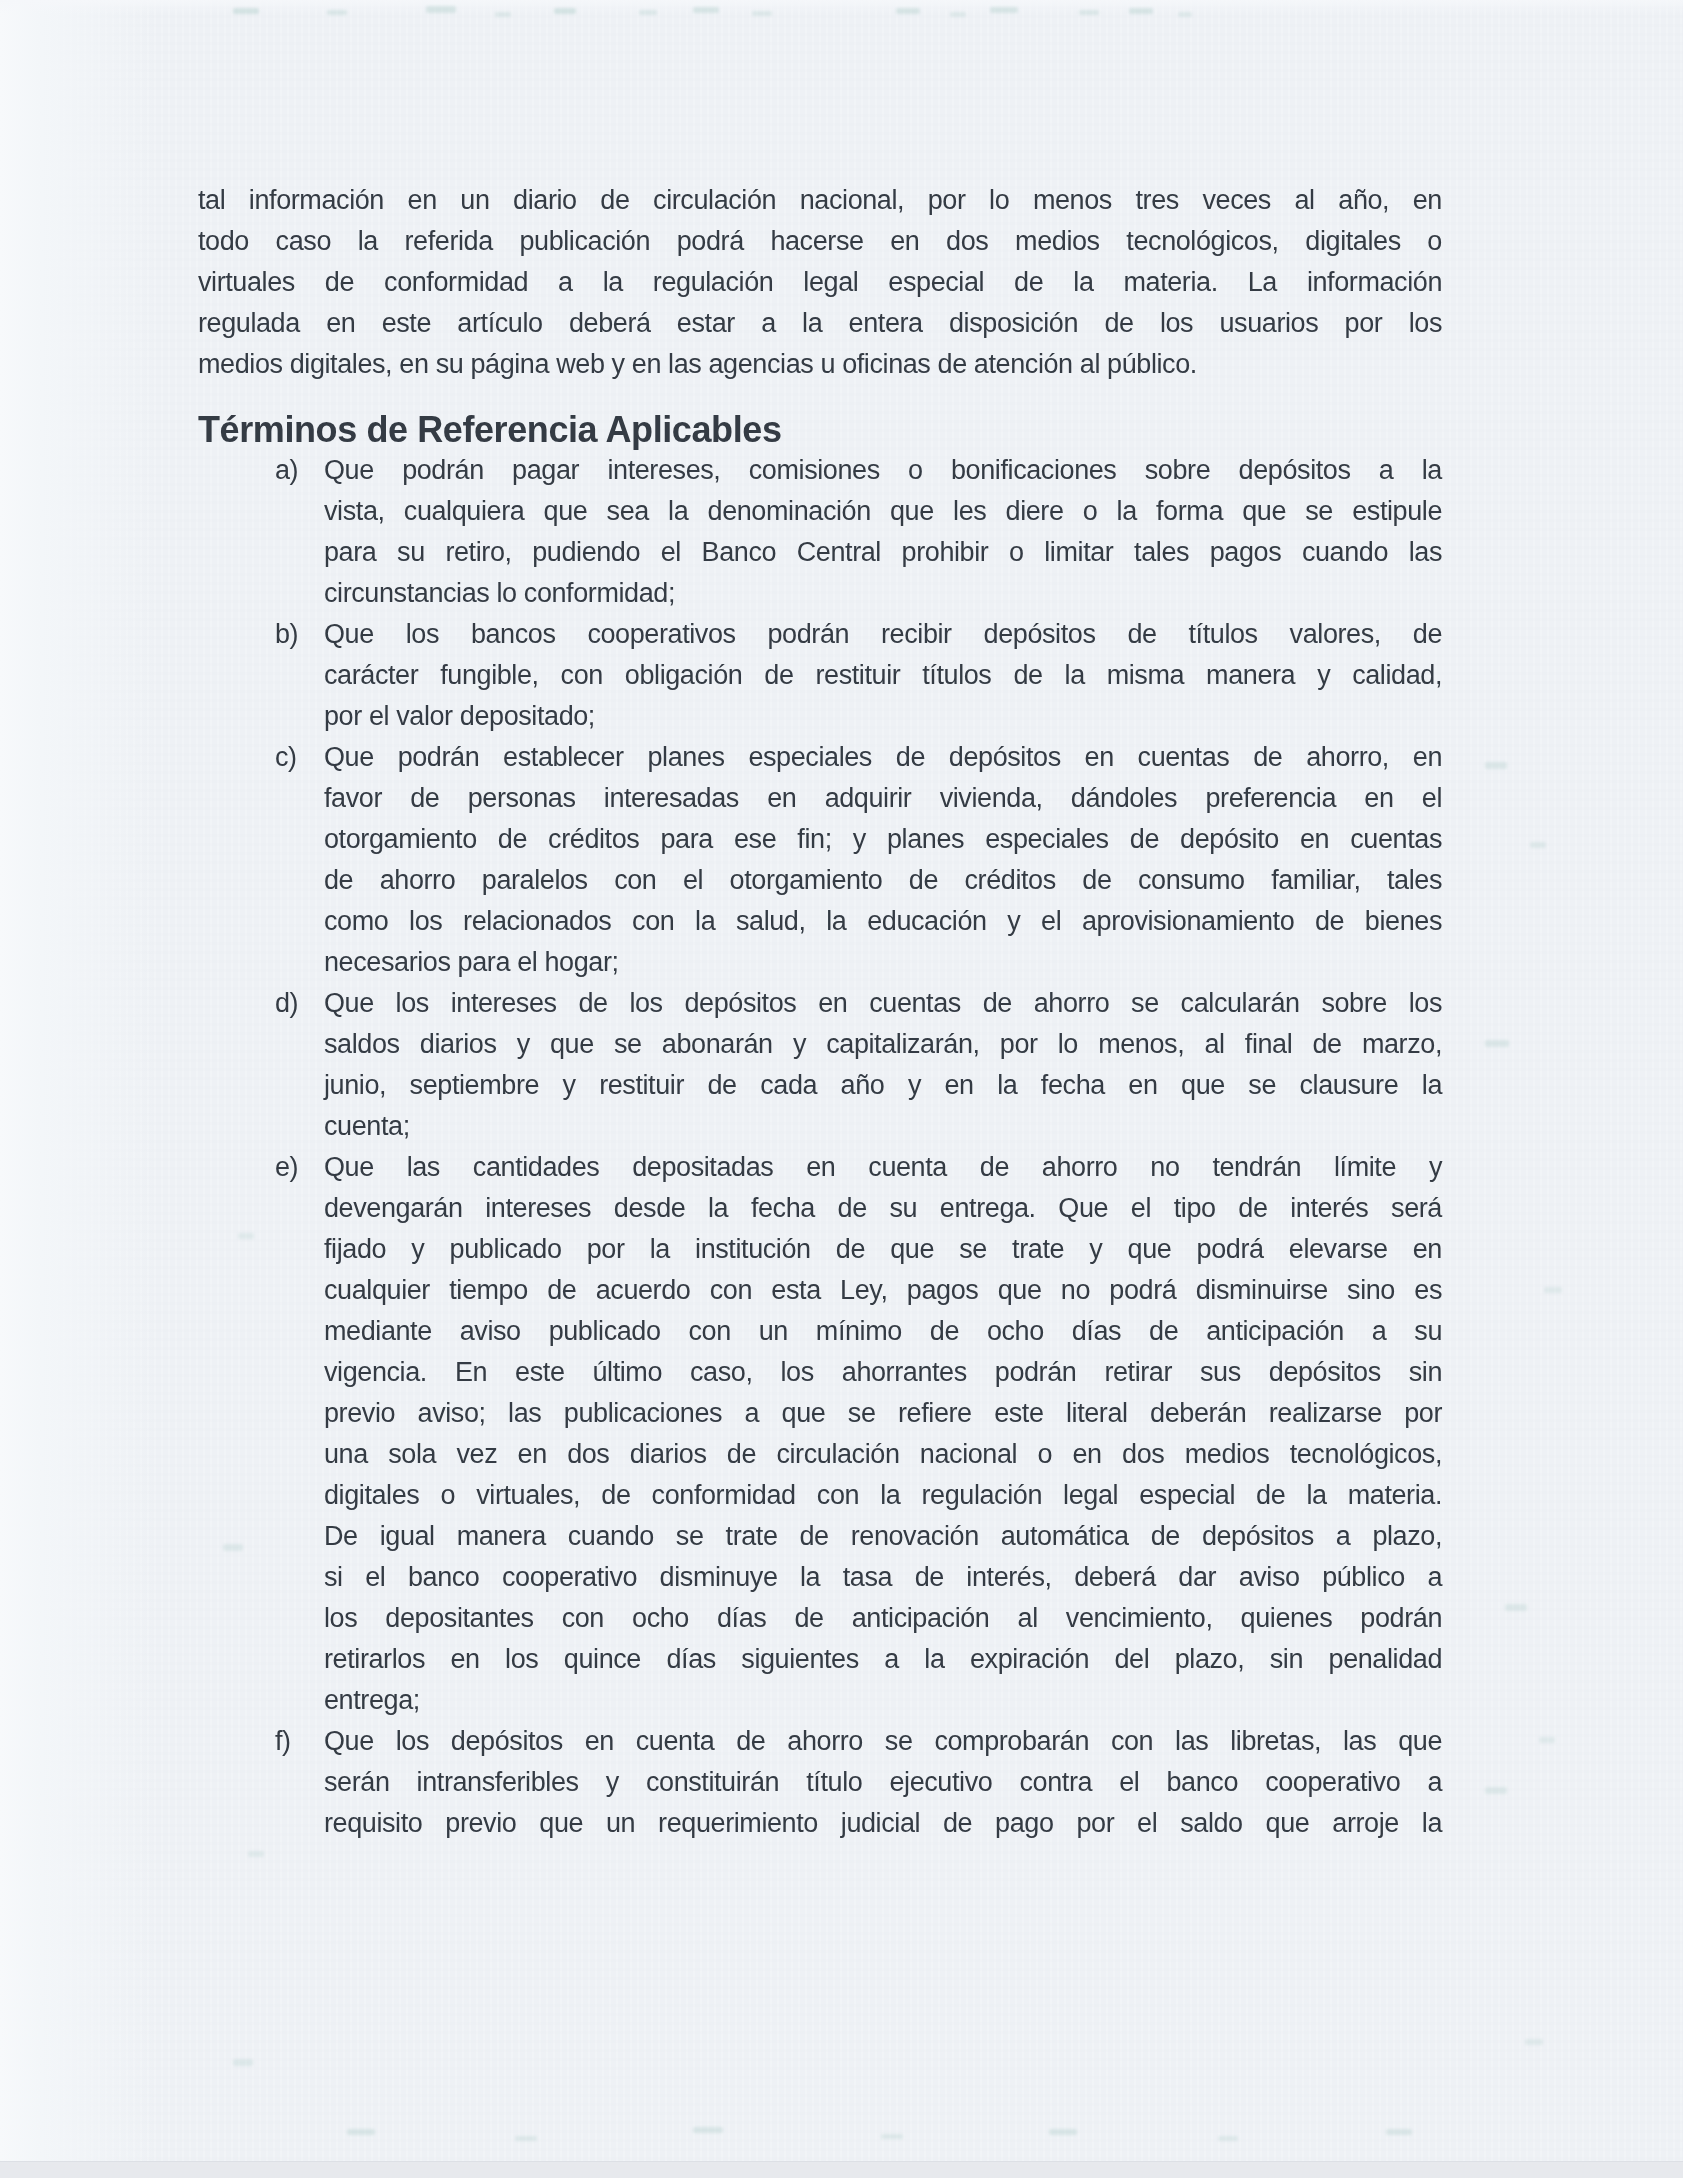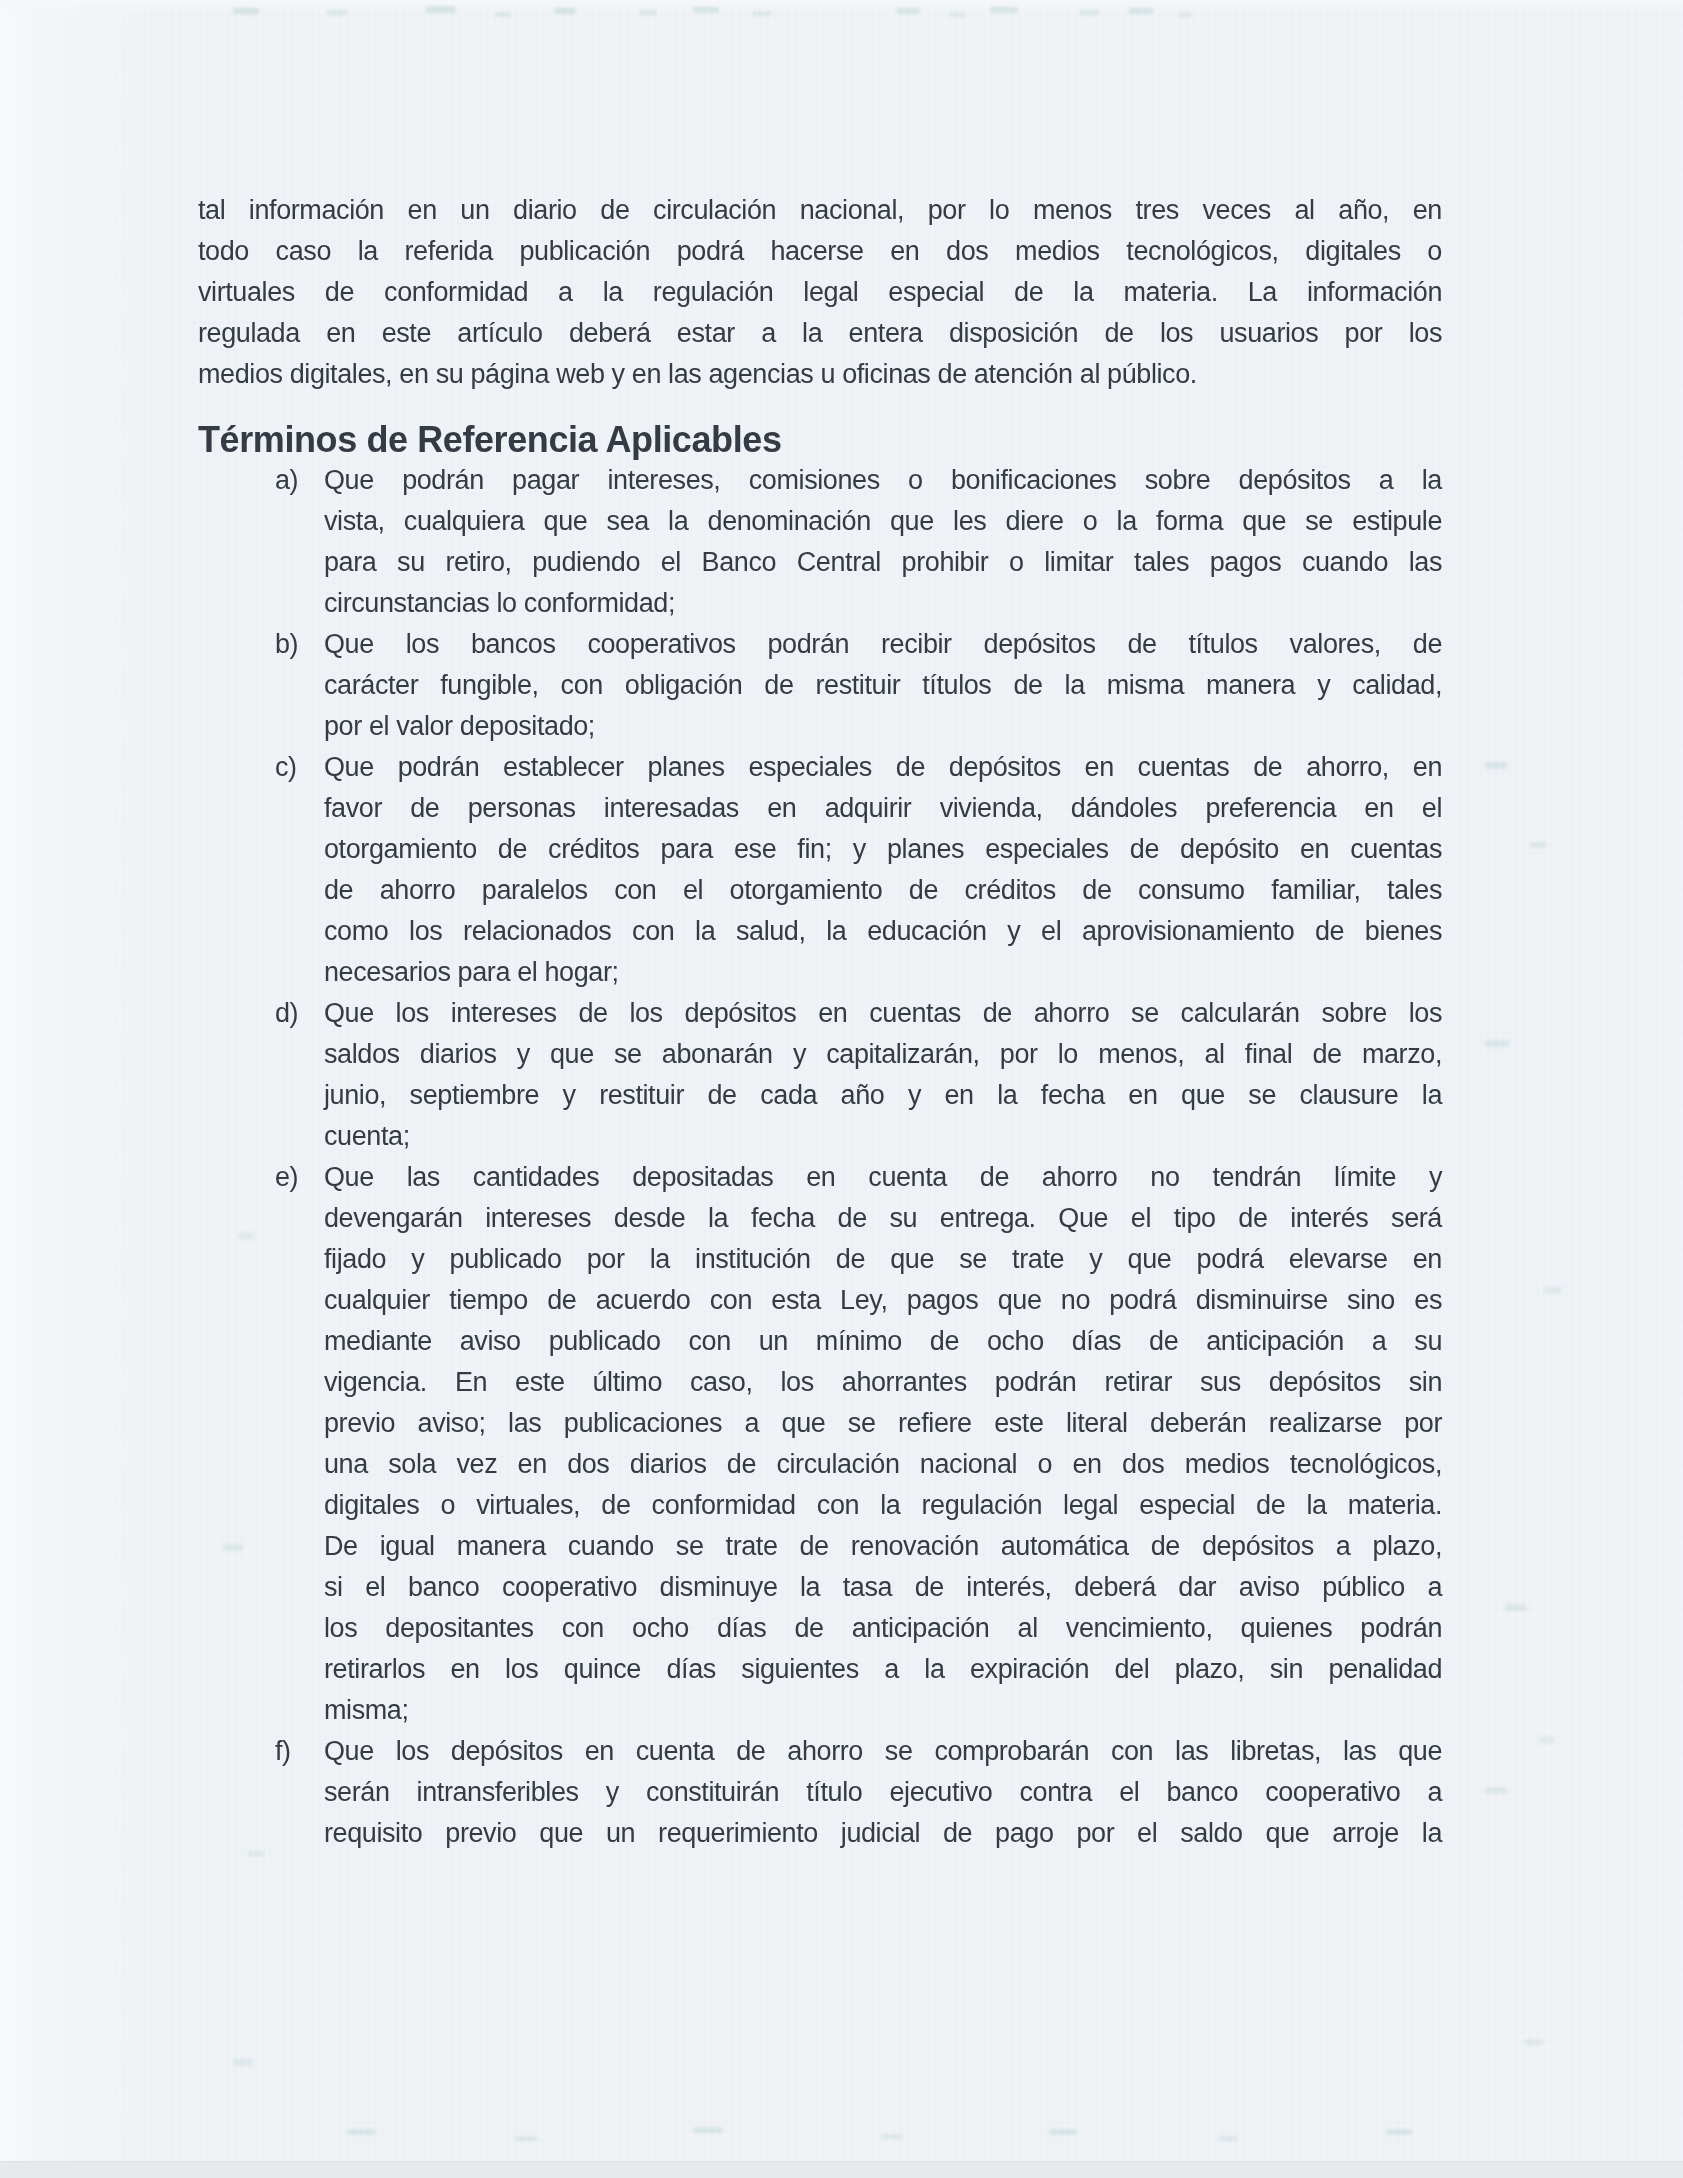--- a/index.html
+++ b/index.html
@@ -43,21 +43,21 @@
     pointer-events:none;
   }
   .artifacts{position:absolute;inset:0;pointer-events:none;}
   .artifacts .mark{
     position:absolute;border-radius:2px;
     background:var(--artifact);
     filter:blur(1.5px);
   }
   .content{
     position:absolute;
-    left:198px;top:190px;
+    left:198px;top:180px;
     width:1244px;
     font-size:27px;
     line-height:41px;
     letter-spacing:-0.015em;
   }
   .line{
     text-align:justify;
     text-align-last:justify;
     -moz-text-align-last:justify;
     white-space:normal;
@@ -184,21 +184,21 @@
           <div class="line">cualquier tiempo de acuerdo con esta Ley, pagos que no podrá disminuirse sino es</div>
           <div class="line">mediante aviso publicado con un mínimo de ocho días de anticipación a su</div>
           <div class="line">vigencia. En este último caso, los ahorrantes podrán retirar sus depósitos sin</div>
           <div class="line">previo aviso; las publicaciones a que se refiere este literal deberán realizarse por</div>
           <div class="line">una sola vez en dos diarios de circulación nacional o en dos medios tecnológicos,</div>
           <div class="line">digitales o virtuales, de conformidad con la regulación legal especial de la materia.</div>
           <div class="line">De igual manera cuando se trate de renovación automática de depósitos a plazo,</div>
           <div class="line">si el banco cooperativo disminuye la tasa de interés, deberá dar aviso público a</div>
           <div class="line">los depositantes con ocho días de anticipación al vencimiento, quienes podrán</div>
           <div class="line">retirarlos en los quince días siguientes a la expiración del plazo, sin penalidad</div>
-          <div class="line last">misma;</div>
+          <div class="line last">entrega;</div>
         </li>
         <li class="list-item">
           <span class="marker">f)</span>
           <div class="line">Que los depósitos en cuenta de ahorro se comprobarán con las libretas, las que</div>
           <div class="line">serán intransferibles y constituirán título ejecutivo contra el banco cooperativo a</div>
           <div class="line">requisito previo que un requerimiento judicial de pago por el saldo que arroje la</div>
         </li>
       </ol>
 
   </div>

